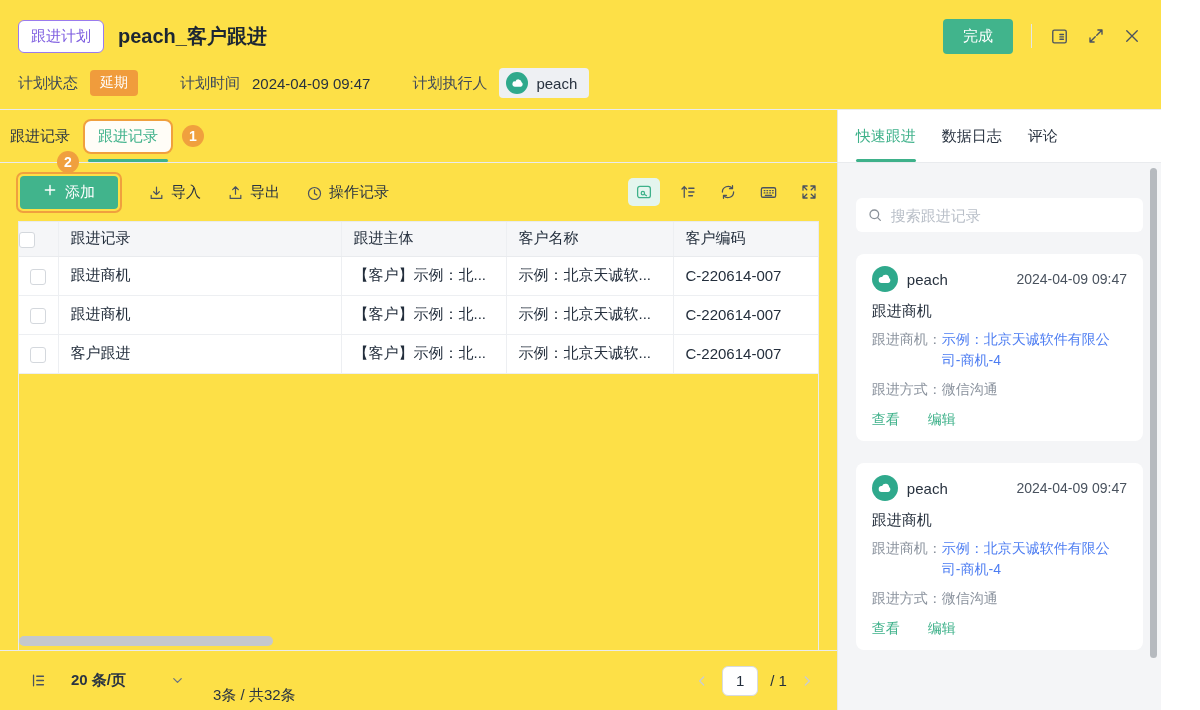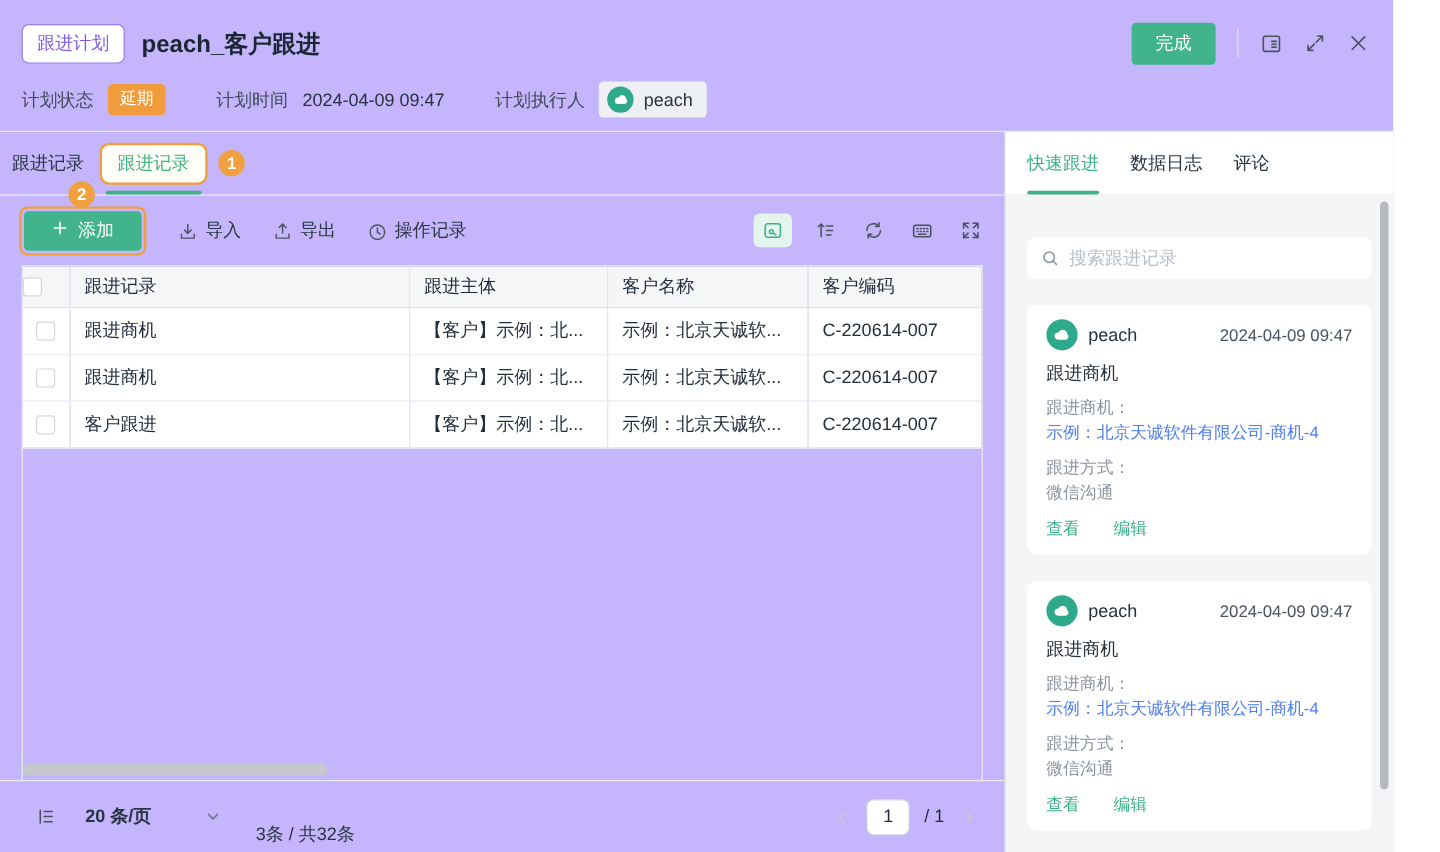--- a/index.html
+++ b/index.html
@@ -1,19 +1,19 @@
 <!DOCTYPE html>
 <html><head>
 <meta charset="utf-8">
 <style>
   * { margin:0; padding:0; box-sizing:border-box; }
   html,body { background:#fff; }
   .app {
     width:1161px; height:710px; position:relative; overflow:hidden;
-    background:#c4b5fd; color:#232e3c;
+    background:#fde047; color:#232e3c;
     font-family:"Liberation Sans", sans-serif;
   }
   
   .hdr { height:110px; border-bottom:1px solid #e9ebee; padding:16px 20px 0 18px; }
   .hdr-row1 { display:flex; align-items:center; height:40px; }
   .badge { border:1px solid #9a7bee; color:#7d5ce0; border-radius:6px; padding:6px 12px; font-size:15px; background:#fff; }
   .title { font-size:20px; font-weight:bold; margin-left:14px; color:#1c2633; }
   .hdr-right { margin-left:auto; display:flex; align-items:center; gap:18px; }
   .done-btn { background:#41b48c; color:#fff; border:none; border-radius:4px; padding:8px 20px; font-size:15px; cursor:pointer; }
   .vdiv { width:1px; height:24px; background:#e3e6ea; }
@@ -76,21 +76,21 @@
   .note-card { background:#fff; border-radius:8px; height:86px; }
   .note-card textarea { width:100%; height:100%; border:none; background:transparent; resize:none; padding:12px; font:15px "Liberation Sans",sans-serif; color:#28323f; outline:none; }
   ::placeholder { color:#b9bfc8; opacity:1; }
   .search { background:#fff; border-radius:6px; height:34px; margin-top:20px; display:flex; align-items:center; padding:0 11px; gap:8px; color:#8a9199; }
   .search input { border:none; outline:none; flex:1; font-size:15px; color:#28323f; background:transparent; }
   .card { background:#fff; border-radius:8px; margin-top:22px; padding:12px 16px; }
   .card-head { display:flex; align-items:center; gap:9px; }
   .card-user { font-size:15px; color:#28323f; }
   .card-time { margin-left:auto; font-size:14px; color:#49525e; }
   .card-title { margin-top:10px; font-size:15px; color:#28323f; }
-  .fieldrow { margin-top:8px; font-size:14px; line-height:21px; display:flex;flex-direction:column; }
+  .fieldrow { margin-top:8px; font-size:14px; line-height:21px; display:flex; }
   .flabel { color:#8b939e; flex:none; }
   .fvalue { color:#8b939e; }
   .fvalue.link { color:#4d7df2; cursor:pointer; }
   .card-actions { margin-top:11px; display:flex; gap:28px; }
   .action { color:#3eb18a; font-size:14px; cursor:pointer; }
   .vscroll { position:absolute; right:4px; top:58px; width:7px; height:490px; background:#b6babf; border-radius:4px; cursor:pointer; }
   svg { display:block; }
 </style>
 </head>
 <body>

